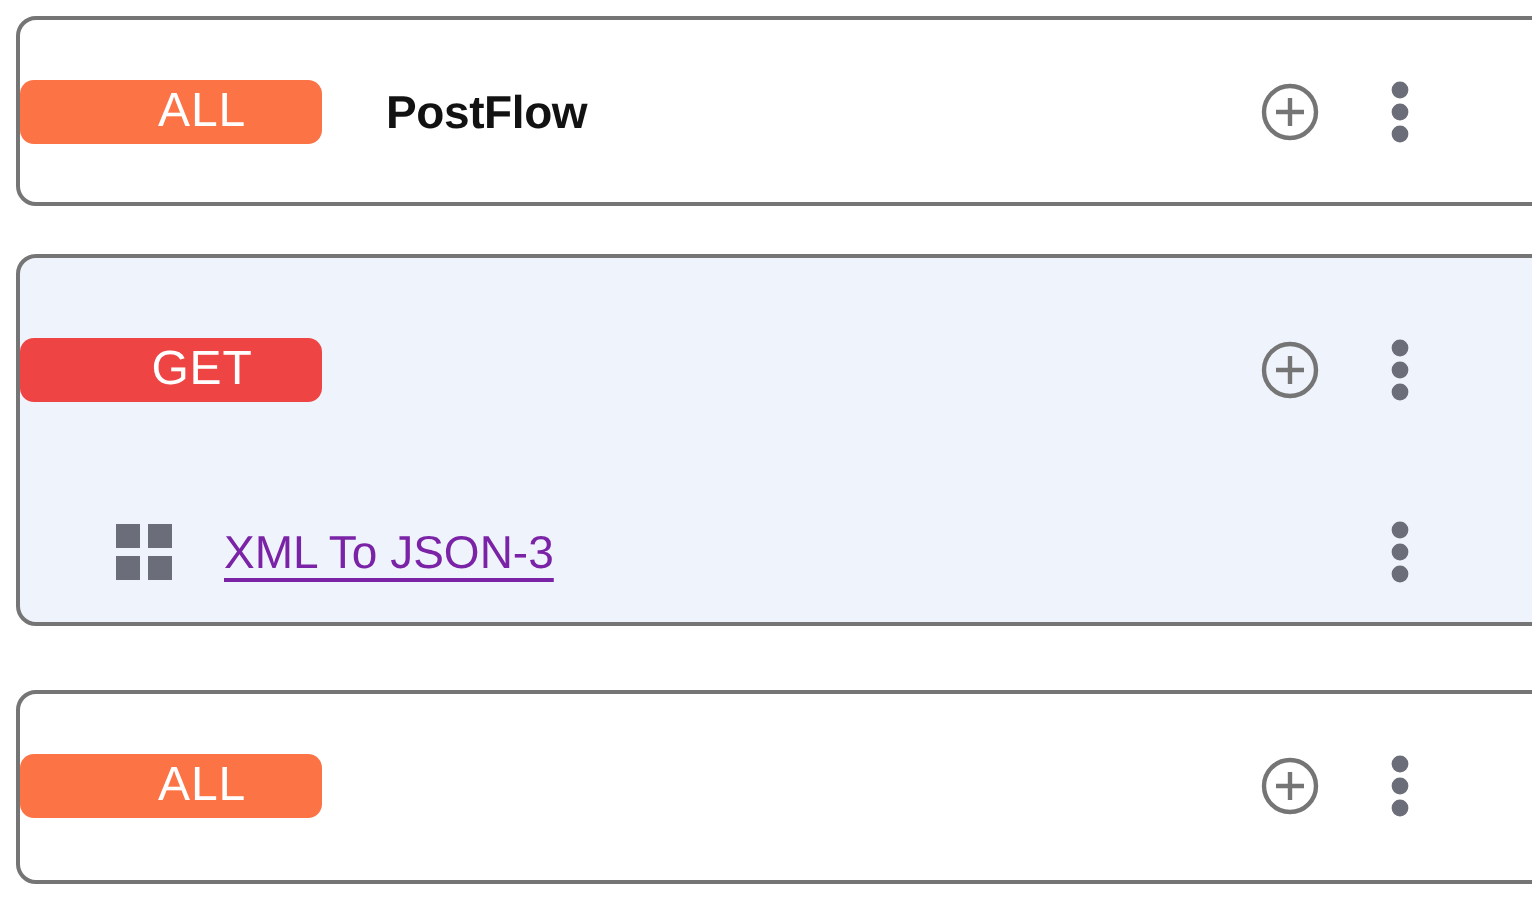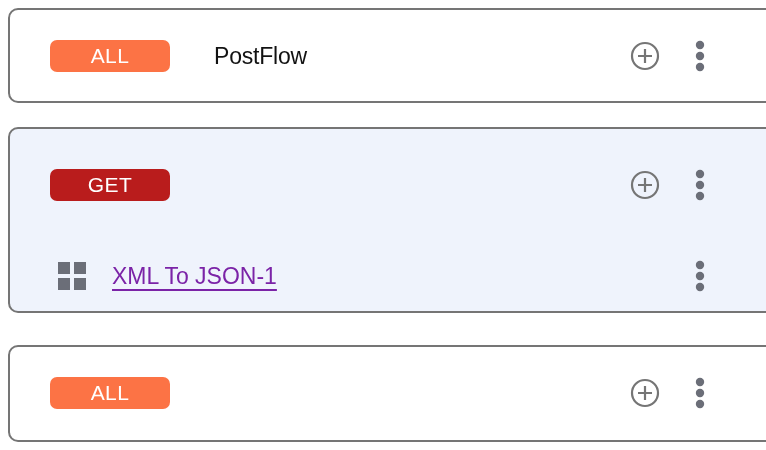--- a/index.html
+++ b/index.html
@@ -46,42 +46,42 @@
   .flow-row {
     position: relative;
     height: 92px;
     display: flex;
     align-items: center;
   }
   #card-getflow .flow-row { height: 112px; }
 
   
   .method-badge {
-    margin-left: 40px;
     min-width: 120px;
     height: 32px;
     border-radius: 7px;
     display: flex;
     align-items: center;
     justify-content: center;
     color: #ffffff;
-    font-size: 21px;
+    font-size: 24px;
     font-weight: 400;
     letter-spacing: 0.4px;
     font-family: "Liberation Sans", sans-serif;
     flex: 0 0 auto;
+    padding-left: 31px;
   }
   .badge-all { background: #fc7345; }
-  .badge-get { background: #b91c1c; }
+  .badge-get { background: #ef4444; }
 
   
   .flow-title {
-    margin-left: 44px;
+    margin-left: 32px;
     font-size: 23px;
-    font-weight: normal;
+    font-weight: bold;
     color: #121212;
     white-space: nowrap;
     letter-spacing: -0.2px;
   }
 
   
   .row-actions {
     position: absolute;
     right: 0;
     top: 0;
@@ -198,21 +198,21 @@
     </div>
 
     <div class="policy-row">
       <span class="grid-icon">
         <i></i>
           <i></i>
           <i></i>
           <i></i>
       </span>
 
-      <a class="policy-link" href="#">XML To JSON-1</a>
+      <a class="policy-link" href="#">XML To JSON-3</a>
 
       <div class="row-actions">
         <span class="kebab-icon">
           <svg viewBox="0 0 26 34" width="26" height="34">
             <circle cx="13" cy="6" r="4.2" fill="#6b6e78"></circle>
             <circle cx="13" cy="17" r="4.2" fill="#6b6e78"></circle>
             <circle cx="13" cy="28" r="4.2" fill="#6b6e78"></circle>
           </svg>
         </span>
       </div>

